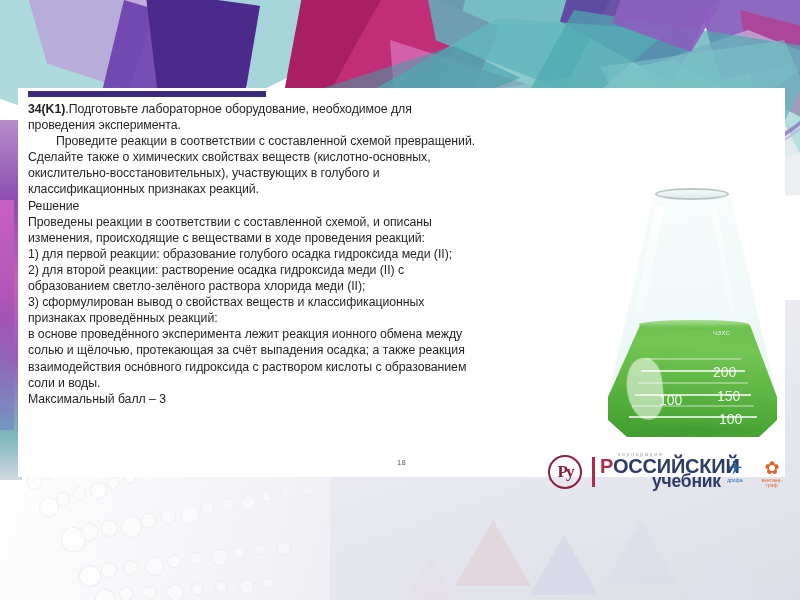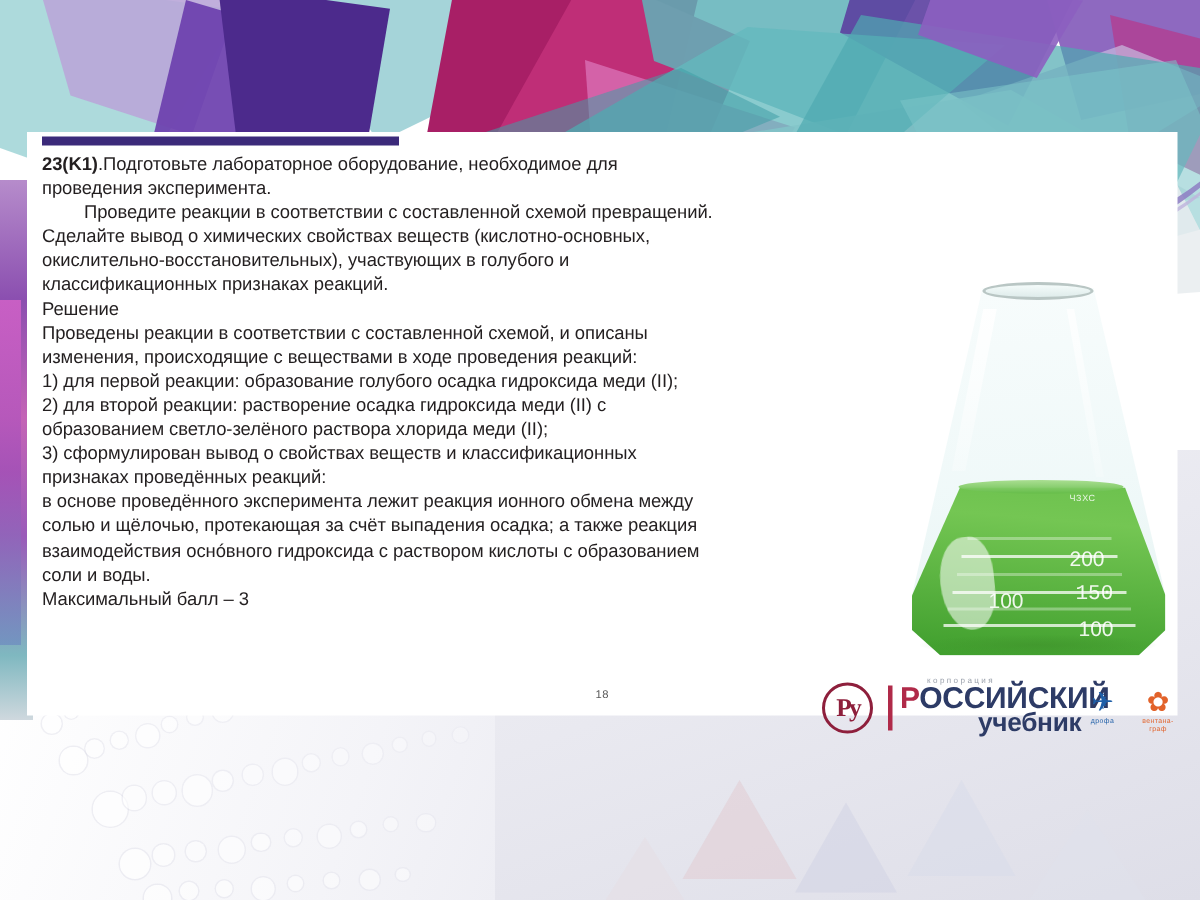--- a/index.html
+++ b/index.html
@@ -295,24 +295,24 @@
   <div class="swoosh-b"></div>
 
   <div class="left-stripe"></div>
   <div class="left-stripe-2"></div>
 
   <div id="card">
 
     <div class="title-rule"></div>
 
     <div id="text-body">
-        <div class="line"><b>23(K1)</b>.Подготовьте лабораторное оборудование, необходимое для</div>
+        <div class="line"><b>34(K1)</b>.Подготовьте лабораторное оборудование, необходимое для</div>
         <div class="line">проведения эксперимента.</div>
         <div class="line indent">Проведите реакции в соответствии с составленной схемой превращений.</div>
-        <div class="line">Сделайте вывод о химических свойствах веществ (кислотно-основных,</div>
+        <div class="line">Сделайте также о химических свойствах веществ (кислотно-основных,</div>
         <div class="line">окислительно-восстановительных), участвующих в голубого и</div>
         <div class="line">классификационных признаках реакций.</div>
         <div class="line">Решение</div>
         <div class="line">Проведены реакции в соответствии с составленной схемой, и описаны</div>
         <div class="line">изменения, происходящие с веществами в ходе проведения реакций:</div>
         <div class="line">1) для первой реакции: образование голубого осадка гидроксида меди (II);</div>
         <div class="line">2) для второй реакции: растворение осадка гидроксида меди (II) с</div>
         <div class="line">образованием светло-зелёного раствора хлорида меди (II);</div>
         <div class="line">3) сформулирован вывод о свойствах веществ и классификационных</div>
         <div class="line">признаках проведённых реакций:</div>
@@ -330,21 +330,21 @@
       <div class="liquid-sheen"></div>
 
       <div class="grad-mark" style="left:40px; top:190px; width:104px;"></div>
       <div class="grad-mark" style="left:34px; top:214px; width:116px;"></div>
       <div class="grad-mark" style="left:28px; top:236px; width:128px;"></div>
       <div class="grad-mark" style="left:44px; top:178px; width:96px; opacity:.45;"></div>
       <div class="grad-mark" style="left:37px; top:202px; width:110px; opacity:.45;"></div>
       <div class="grad-mark" style="left:31px; top:225px; width:122px; opacity:.45;"></div>
 
       <div class="grad-label" style="left:112px; top:184px;">200</div>
-      <div class="grad-label" style="left:116px; top:208px;font-family:Liberation Mono, monospace;">150</div>
+      <div class="grad-label" style="left:116px; top:208px;">150</div>
       <div class="grad-label" style="left:118px; top:231px;">100</div>
       <div class="grad-label" style="left:58px; top:212px;">100</div>
 
       <div class="brand-etch">ЧЗХС</div>
 
       <div class="glass-sheen-l"></div>
       <div class="glass-sheen-r"></div>
       <div class="flask-neck-rim"></div>
       <div class="flask-base-shadow"></div>
     </div>

